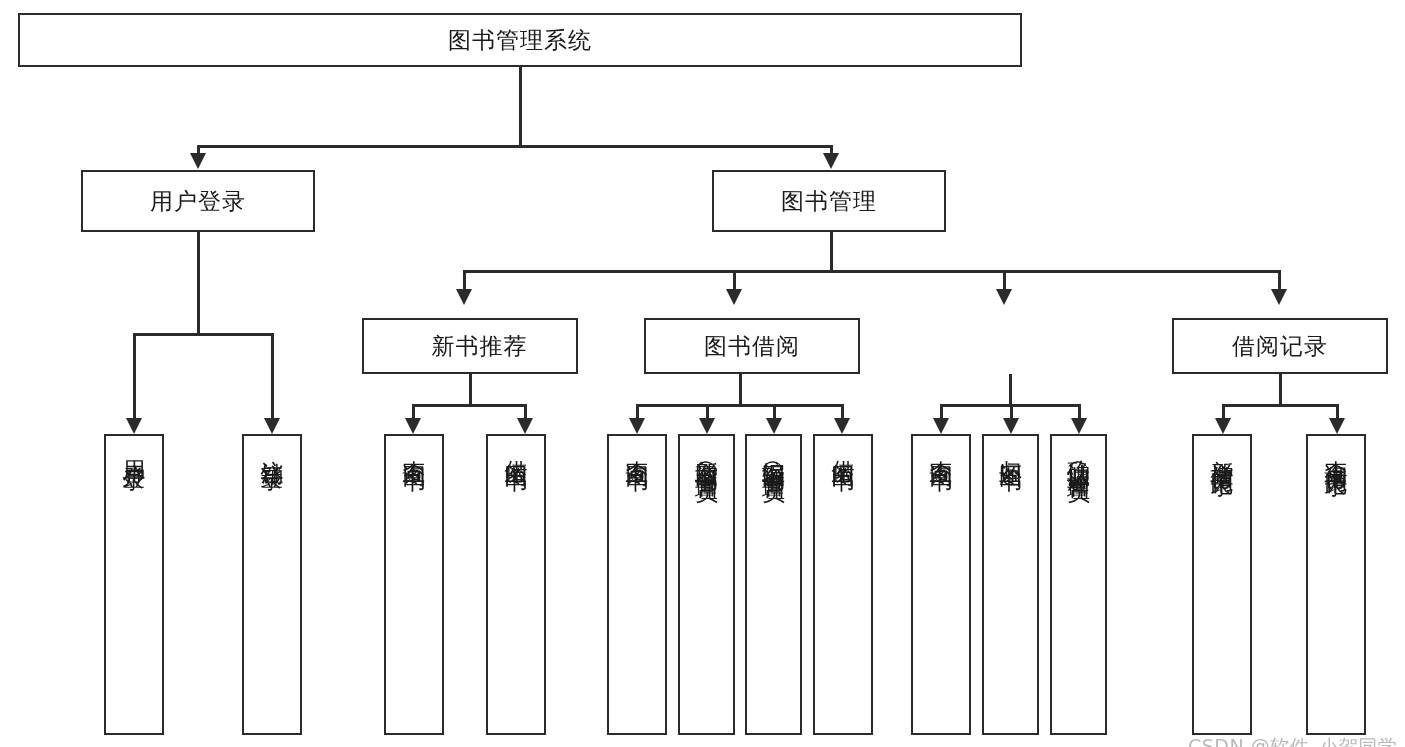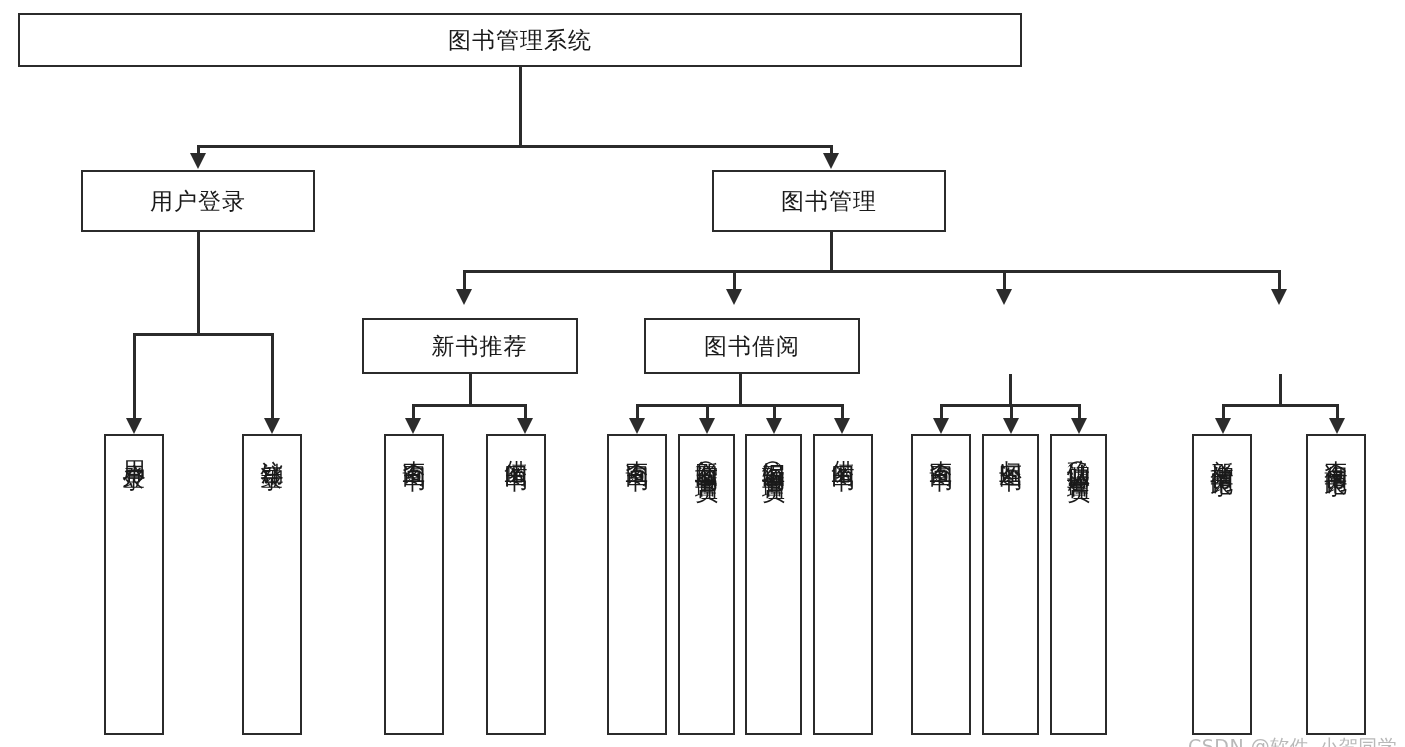--- a/index.html
+++ b/index.html
@@ -128,20 +128,23 @@
 
   <div class="node horiz" style="left:362px; top:318px; width:216px; height:56px;padding-left:19px;">
     <span class="label">新书推荐</span>
   </div>
 
   <div class="node horiz" style="left:632px; top:318px; width:216px; height:56px;margin-left:12px;">
     <span class="label">图书借阅</span>
   </div>
 
 
+  <div class="node horiz" style="left:1172px; top:318px; width:216px; height:56px;">
+    <span class="label">借阅记录</span>
+  </div>
 
   <div class="vline" style="left:469px; top:374px; height:31px;"></div>
   <div class="hline" style="left:412px; top:404px; width:114px;"></div>
   <div class="vline" style="left:412px; top:404px; height:16px;"></div>
   <div class="arrow" style="left:405px; top:418px;"></div>
   <div class="vline" style="left:524px; top:404px; height:16px;"></div>
   <div class="arrow" style="left:517px; top:418px;"></div>
 
   <div class="vline" style="left:739px; top:374px; height:31px;"></div>
   <div class="hline" style="left:636px; top:404px; width:207px;"></div>

